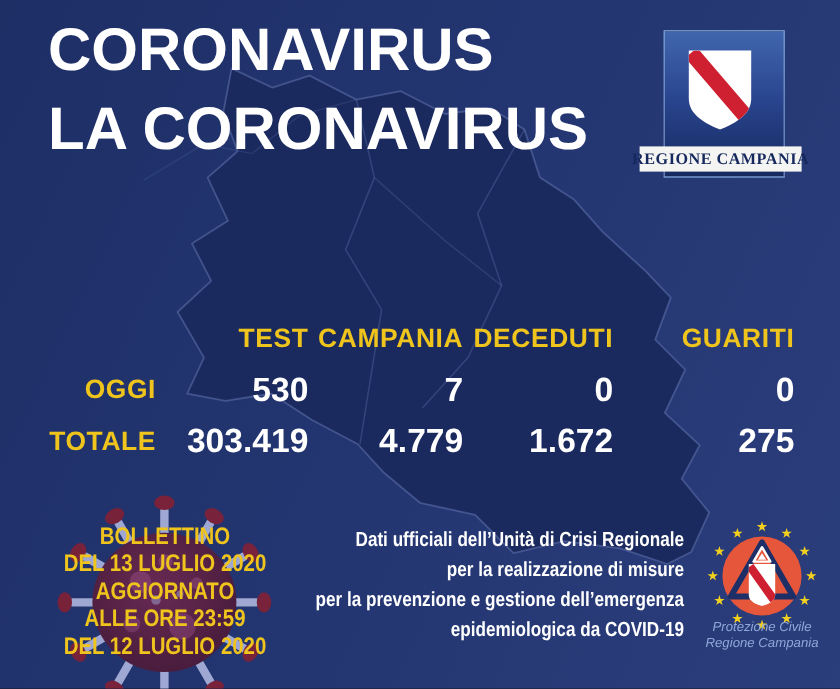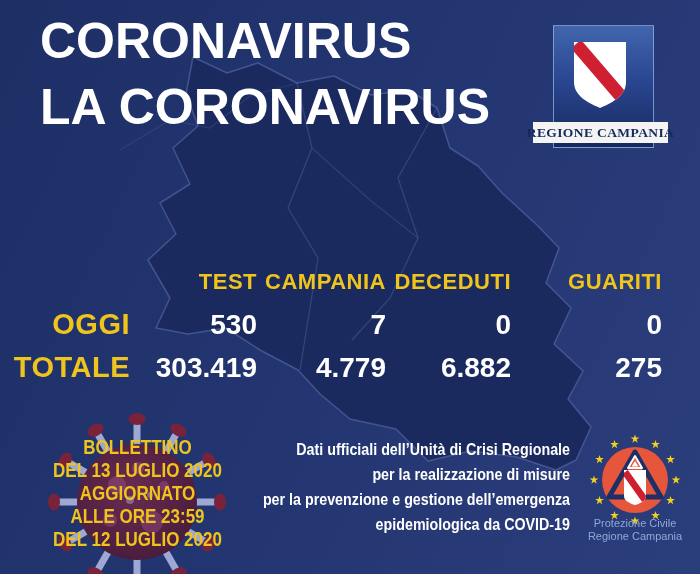--- a/index.html
+++ b/index.html
@@ -21,37 +21,37 @@
   .rc-shield{left:570px;top:40px;}
   .rc-banner{left:533px;top:122px;width:135px;height:21px;background:#F4F4F2;
     display:flex;align-items:center;justify-content:center;
     font-family:"Liberation Serif",serif;font-weight:bold;font-size:13.5px;
     letter-spacing:.4px;color:#16295E;white-space:nowrap;}
 
   
   .table{left:0;top:260px;display:grid;grid-template-columns:130px 127px 129px 125px 151px;grid-auto-rows:43px;}
   .cell{display:flex;align-items:center;justify-content:flex-end;white-space:nowrap;}
   .cell.head{color:#EFC41C;font-weight:bold;font-size:22px;letter-spacing:.5px;}
-  .cell.rowlab{color:#EFC41C;font-weight:bold;font-size:29px;letter-spacing:.5px;}
+  .cell.rowlab{color:#EFC41C;font-weight:bold;font-size:22px;letter-spacing:.5px;}
   .cell.val{color:#fff;font-weight:bold;font-size:28px;}
 
   
   .bulletin{left:25px;top:436px;width:225px;text-align:center;color:#EFC41C;
     font-weight:bold;font-size:20px;line-height:23px;
     transform:scaleX(.85);transform-origin:50% 0;z-index:3;}
 
   
   .disclaimer{right:130px;top:437px;width:420px;text-align:right;color:#fff;
     font-weight:bold;font-size:17px;line-height:25px;
     transform:scaleX(.84);transform-origin:100% 0;z-index:2;}
 
   
   .pc-logo{left:585px;top:430px;z-index:2;}
   .pc-text{left:573px;top:517px;width:124px;text-align:center;color:#8FA8D8;
-    font-size:11px;line-height:12.5px;z-index:3;}
+    font-size:11px;line-height:12.5px;z-index:3;font-style:italic;}
 
   .virus{left:42px;top:400px;opacity:.95;z-index:1;}
   .map{left:0;top:0;z-index:0;}
   .z2{z-index:2;}
 </style>
 </head>
 <body>
 
 <div id="stage">
 
@@ -95,21 +95,21 @@
 
     <div class="cell rowlab">OGGI</div>
     <div class="cell val">530</div>
     <div class="cell val">7</div>
     <div class="cell val">0</div>
     <div class="cell val">0</div>
 
     <div class="cell rowlab">TOTALE</div>
     <div class="cell val">303.419</div>
     <div class="cell val">4.779</div>
-    <div class="cell val">6.882</div>
+    <div class="cell val">1.672</div>
     <div class="cell val">275</div>
   </div>
 
   <svg class="abs virus" width="190" height="176" viewBox="0 0 190 176">
     <defs>
       <radialGradient id="vbody" cx="45%" cy="40%" r="65%">
         <stop offset="0%" stop-color="#6E2B52"></stop>
         <stop offset="100%" stop-color="#4A1B38"></stop>
       </radialGradient>
       <g id="spike">

